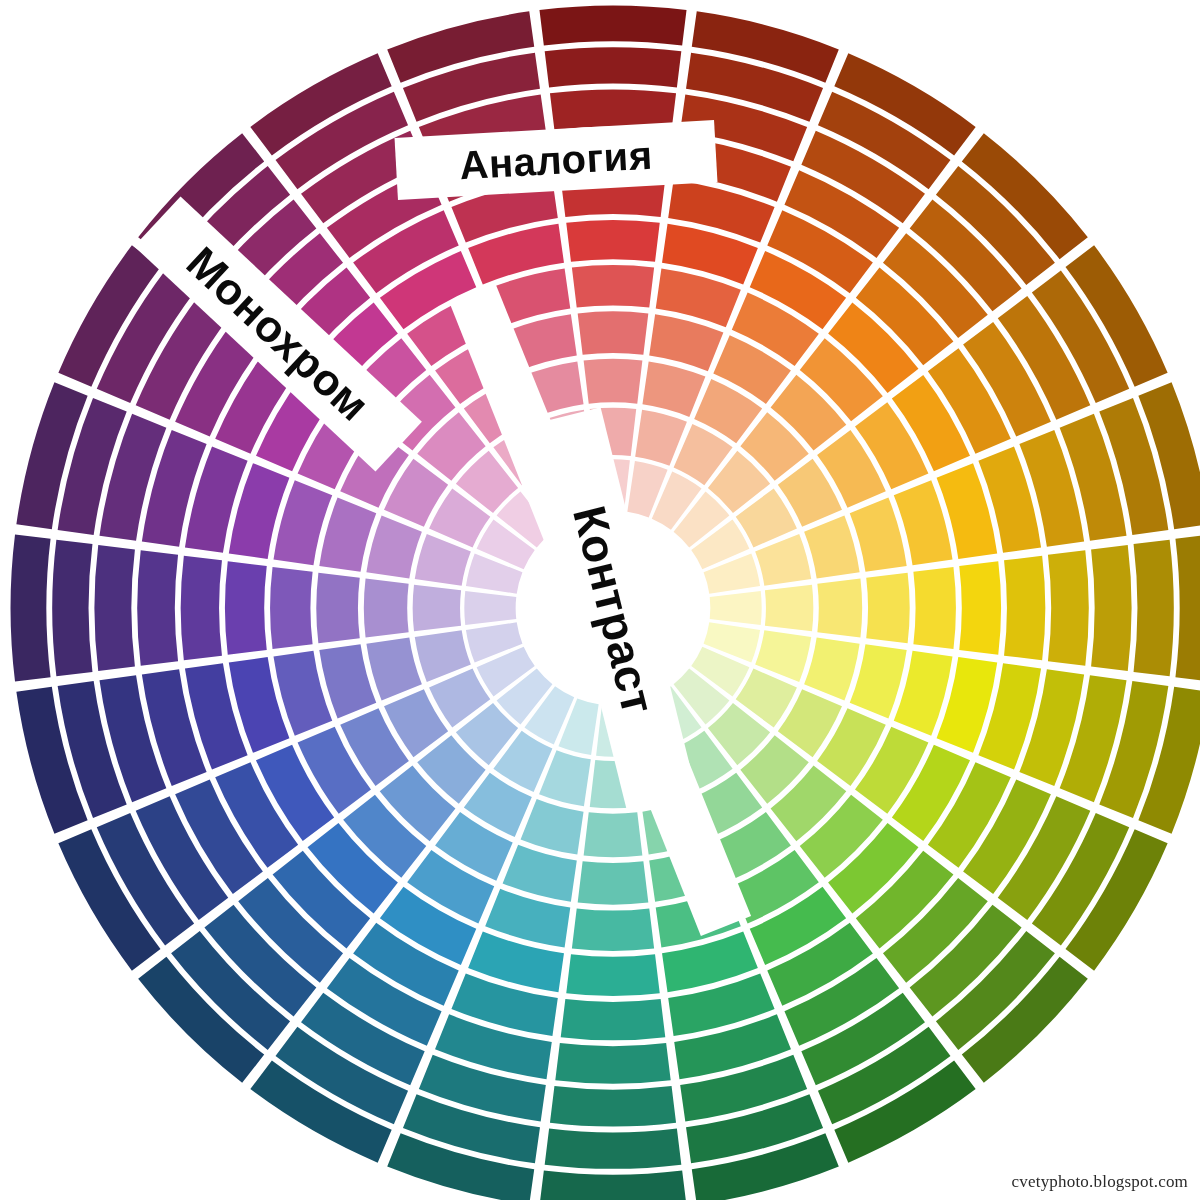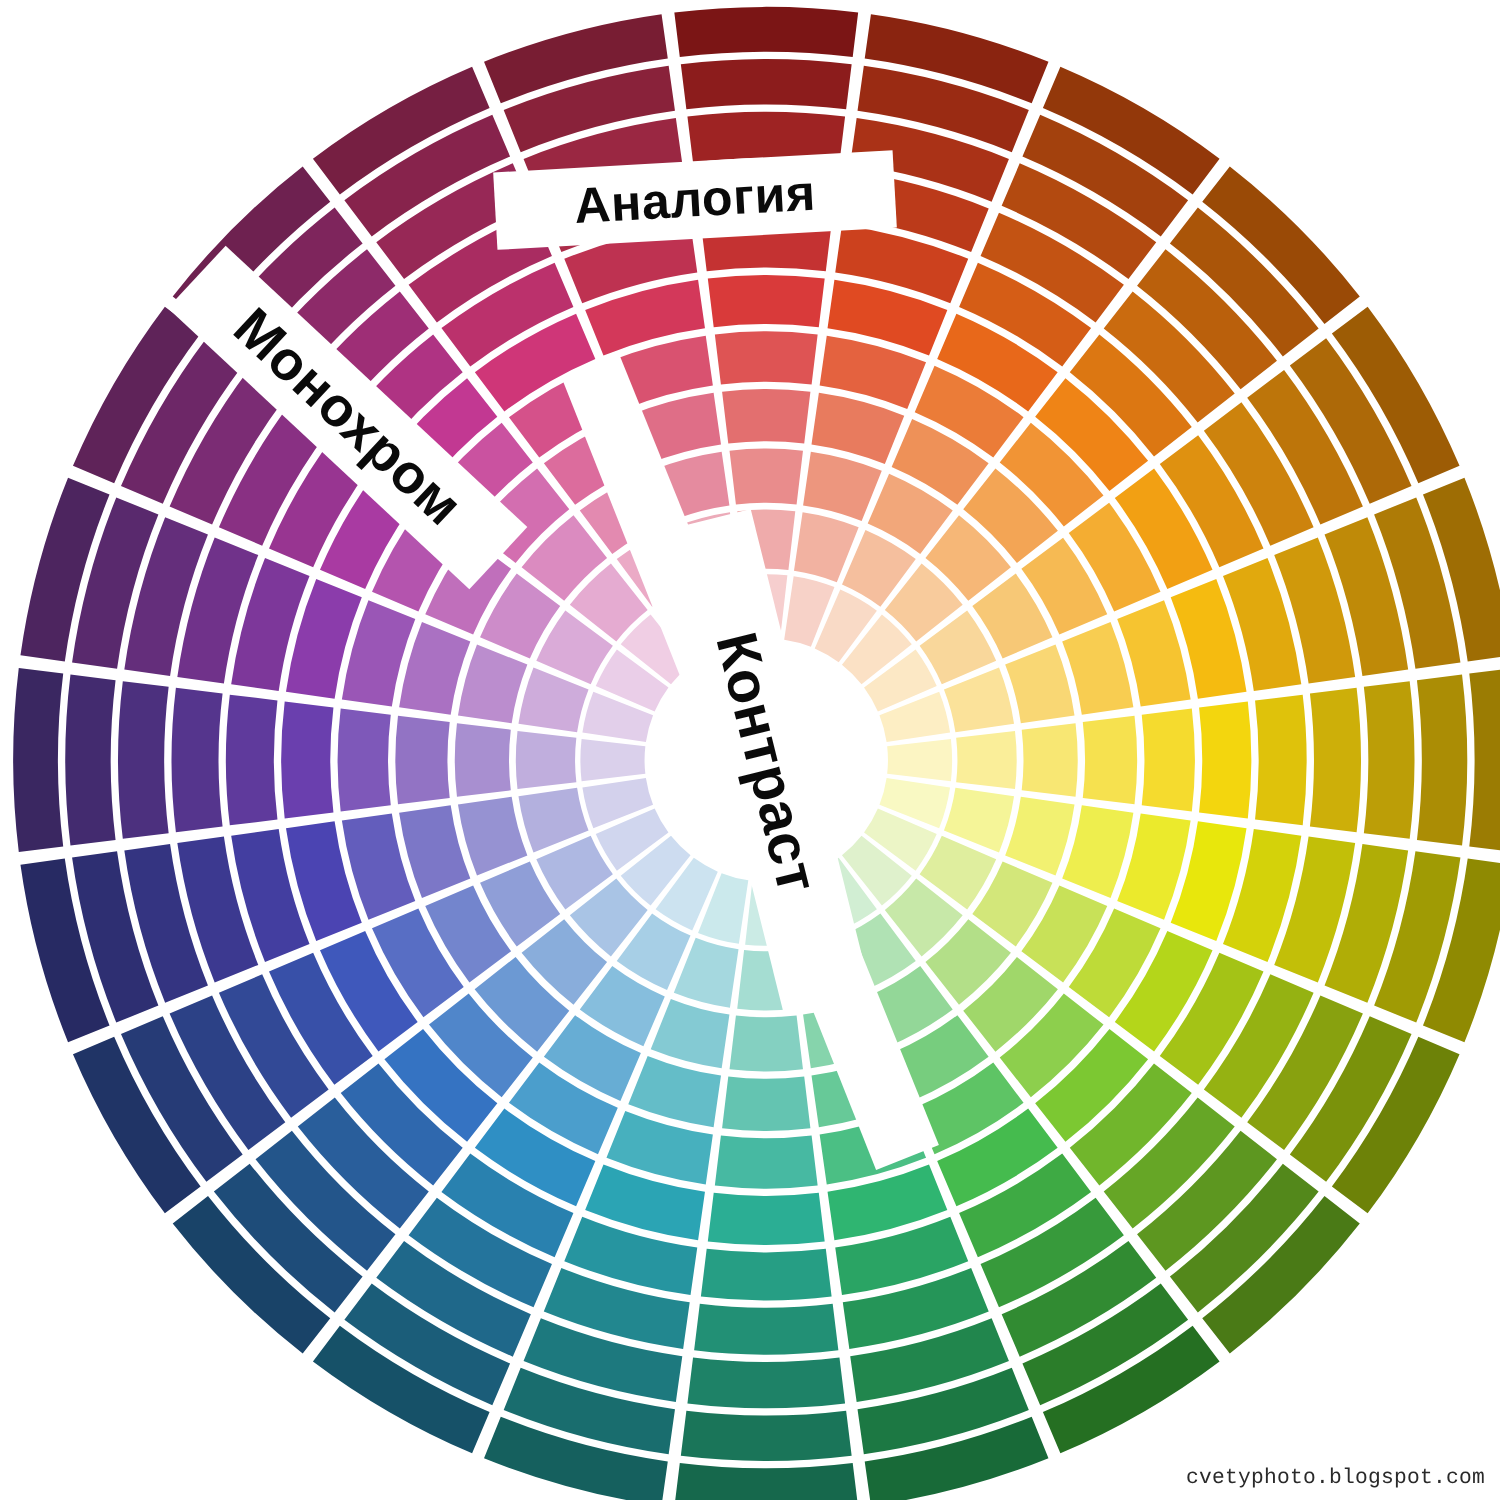--- a/index.html
+++ b/index.html
@@ -48,21 +48,21 @@
     transform:rotate(76deg);
     transform-origin:50% 50%;
     font-size:46px;
   }
 
   #watermark{
     position:absolute;
     right:12px; bottom:8px;
     font-size:17px;
     color:#2a2a2a;
-    font-family:Liberation Mono, monospace;
+    font-family:Liberation Serif, serif;
     letter-spacing:.2px;
   }
 </style>
 </head>
 <body>
 
 <div id="stage">
 
   <svg id="wheel-svg" viewBox="0 0 1200 1200" xmlns="http://www.w3.org/2000/svg">
     <rect x="0" y="0" width="1200" height="1200" fill="#ffffff"></rect>

